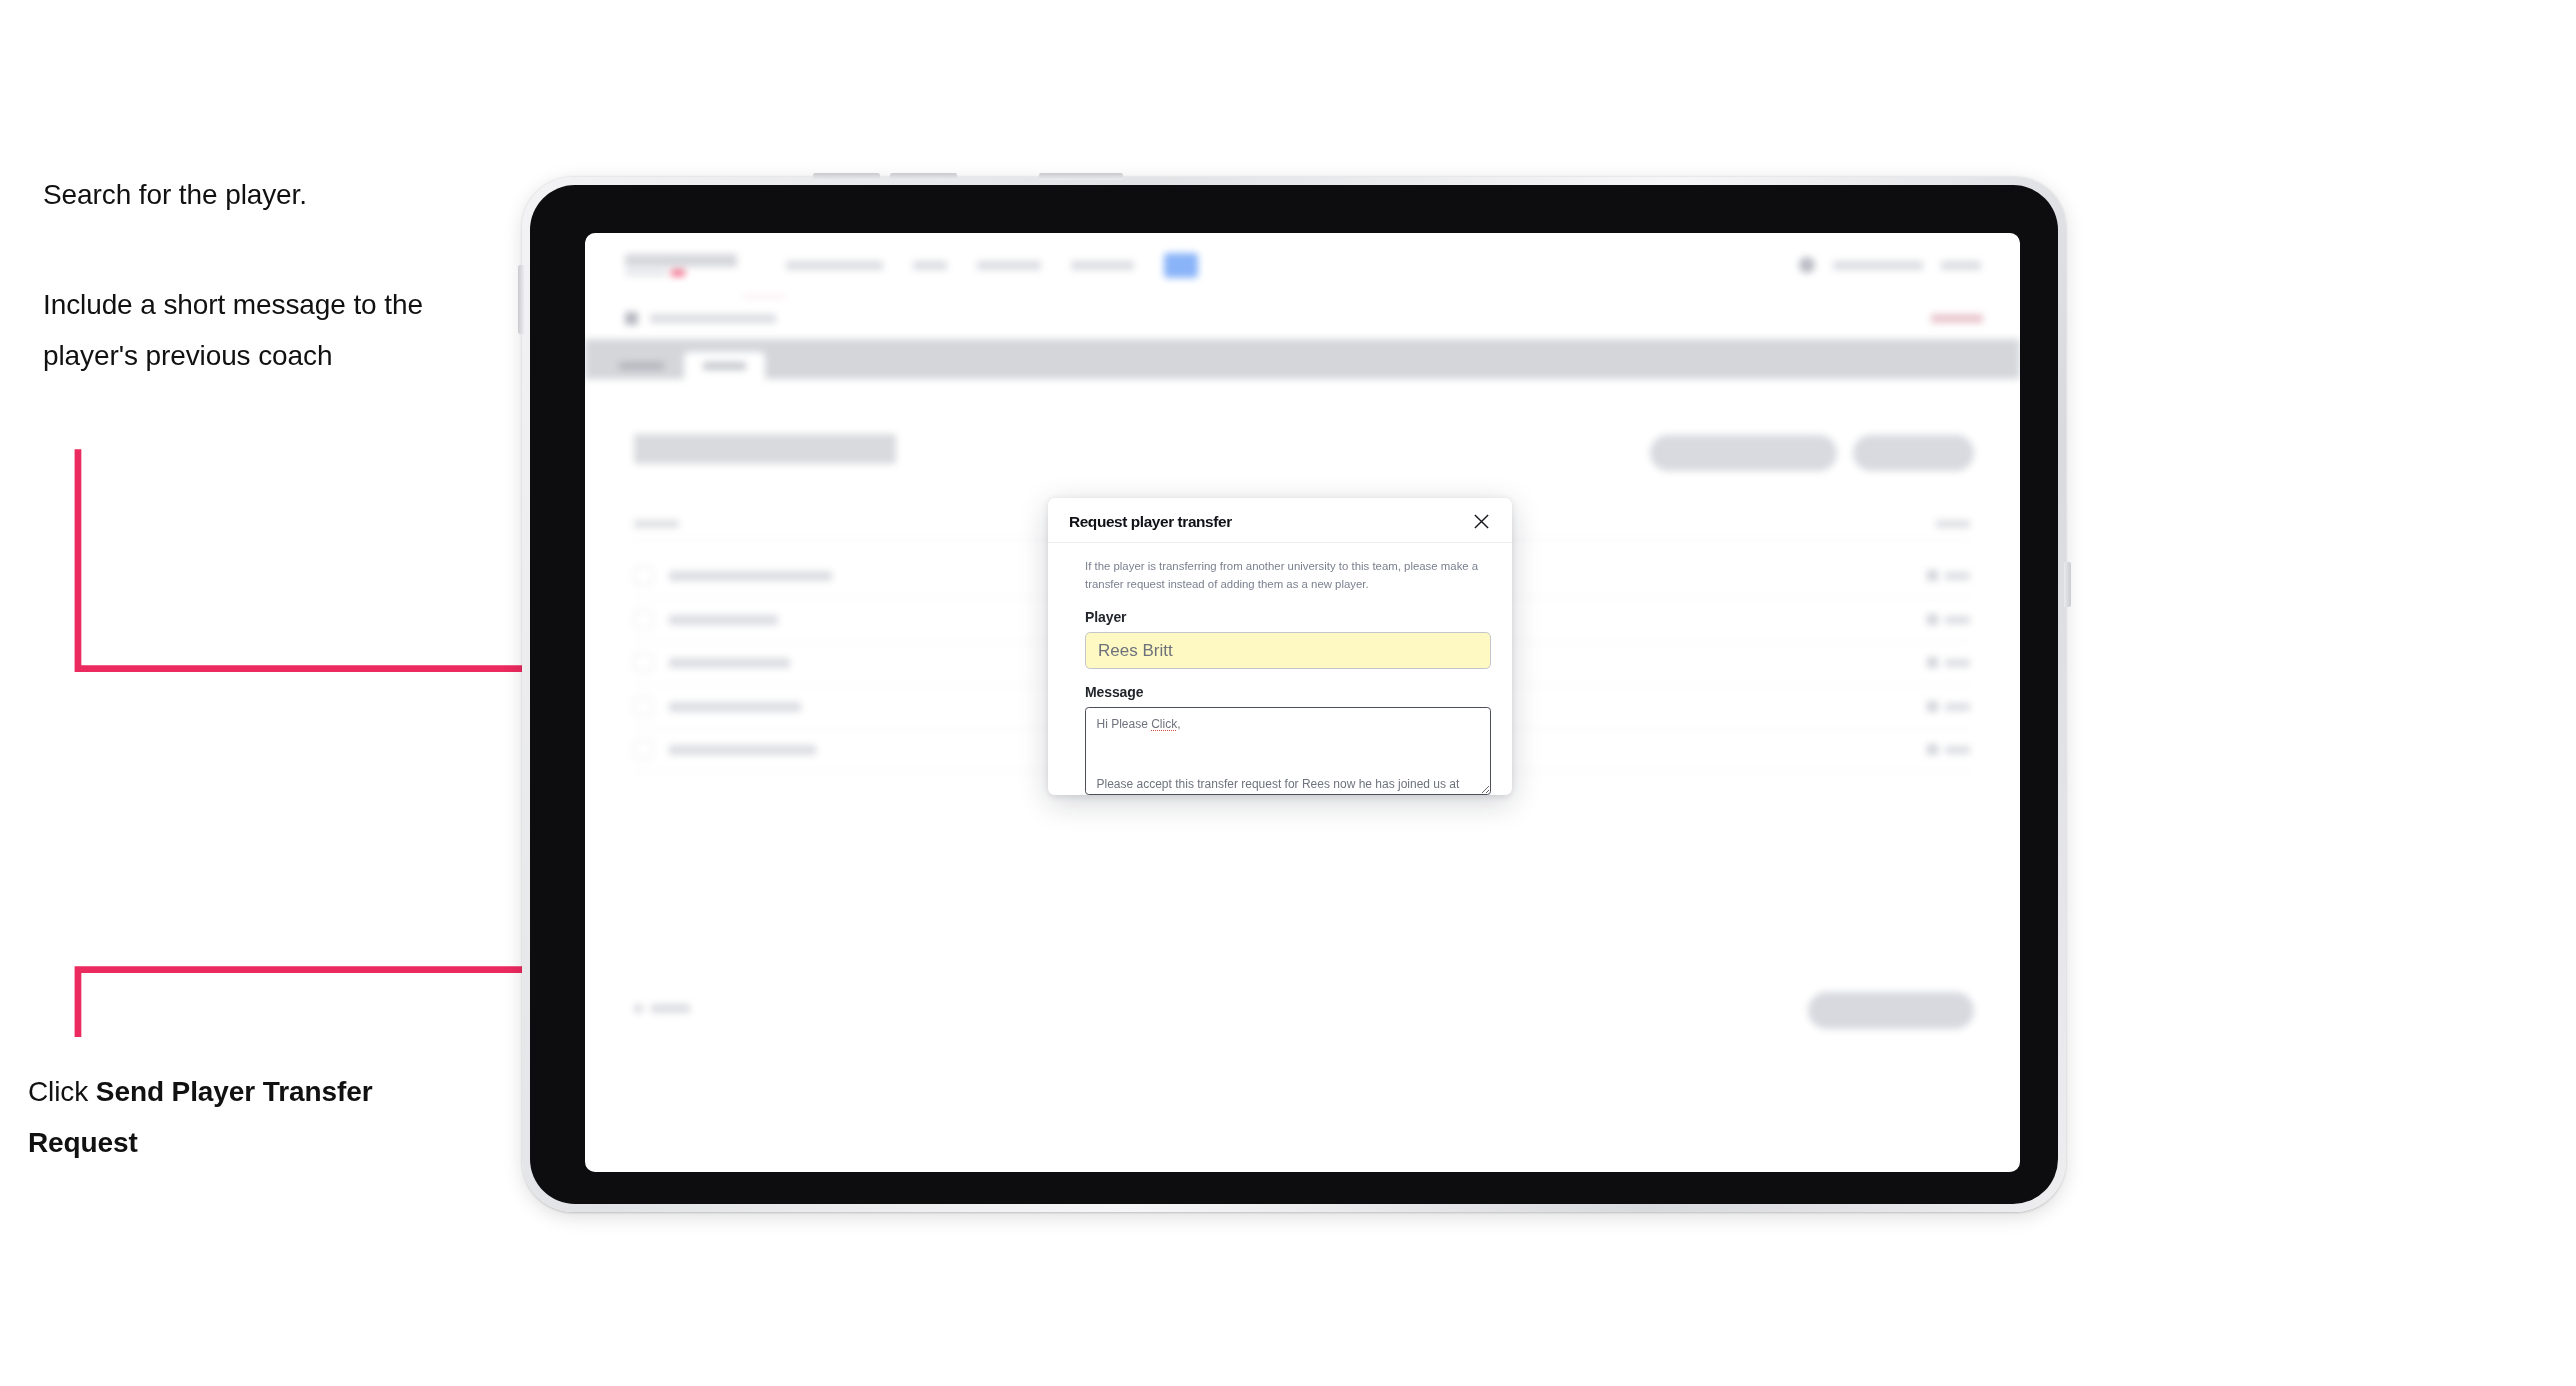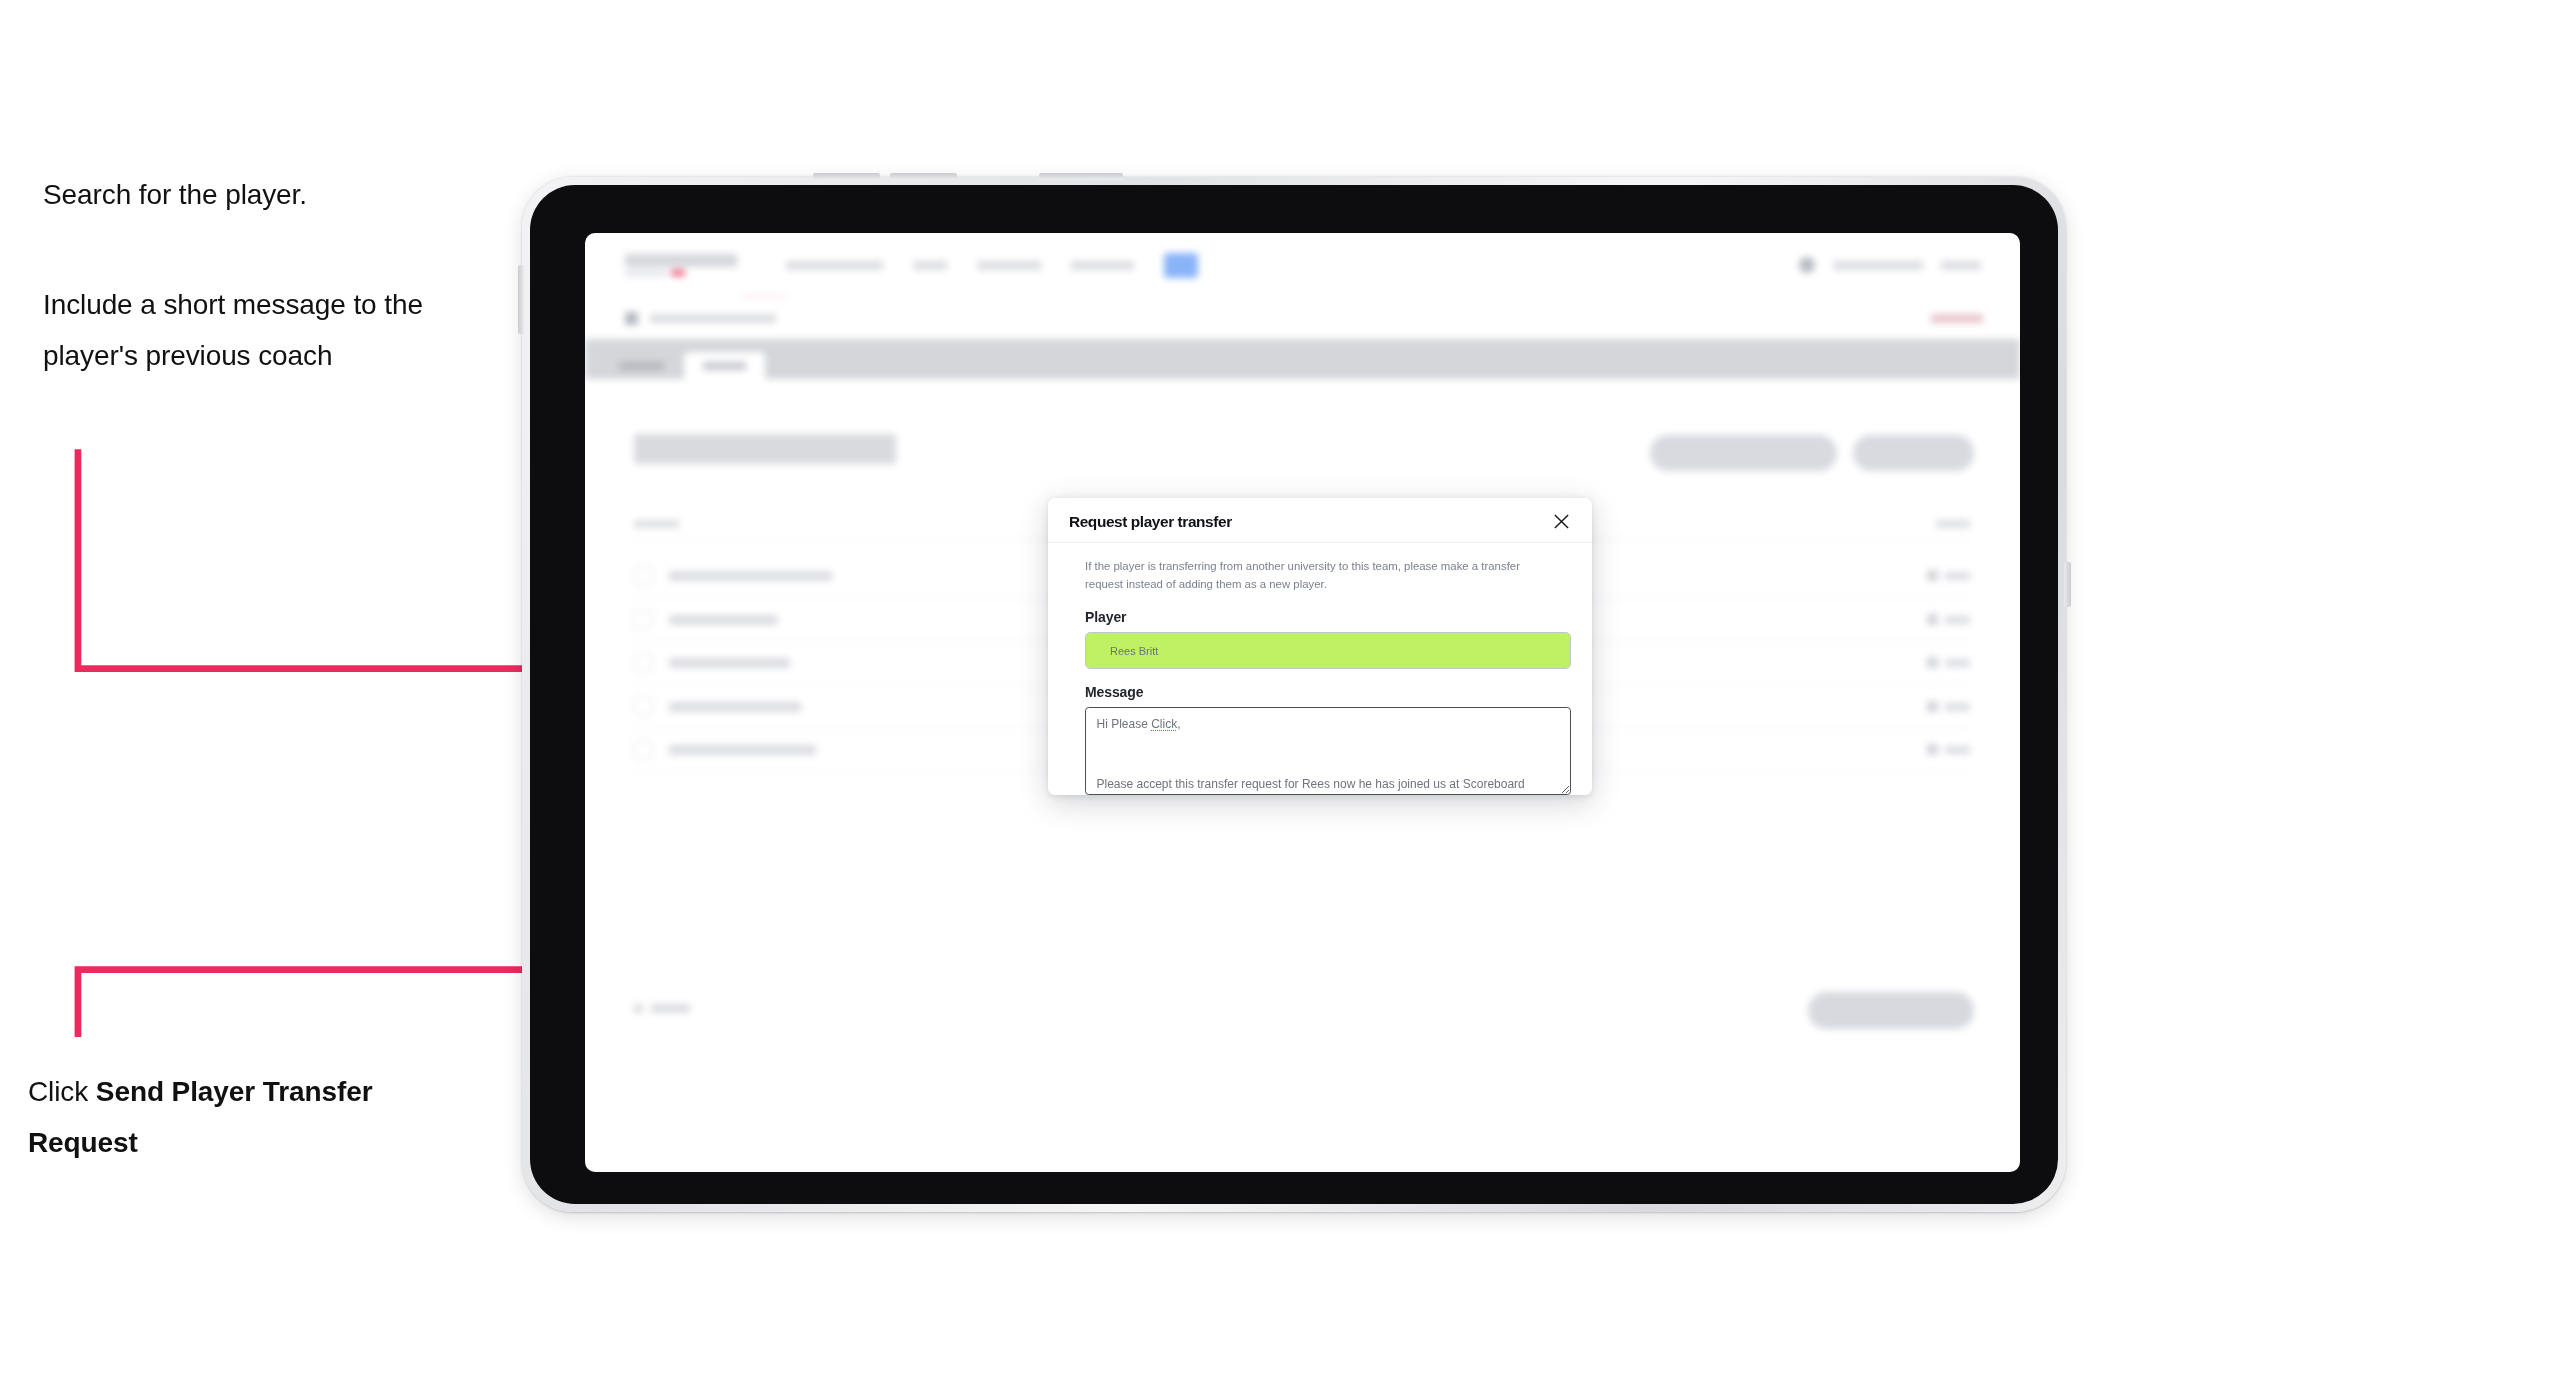--- a/index.html
+++ b/index.html
@@ -313,21 +313,21 @@
     width: 166px; height: 37px;
     border-radius: 19px;
     background: #d7d9df;
   }
 
   
   #modal {
     position: absolute;
     left: 1048px;
     top: 498px;
-    width: 544px;
+    width: 464px;
     background: #ffffff;
     border-radius: 6.7px;
     box-shadow: 0 7.5px 30px rgba(14,20,40,0.18), 0 1.5px 6px rgba(14,20,40,0.10);
     overflow: hidden;
   }
   .modal-head {
     padding: 15.7px 21px 11.2px 21px;
     border-bottom: 0.7px solid #eceef1;
     display: flex;
     align-items: flex-start;
@@ -359,26 +359,26 @@
     font-size: 14px;
     font-weight: 700;
     color: #22252c;
     margin-bottom: 6.7px;
     letter-spacing: -0.1px;
   }
   .player-input {
     width: 100%;
     box-sizing: border-box;
     height: 37px;
-    background: #bef264;
+    background: #fef9c3;
     border: 0.7px solid #c3c5ca;
     border-radius: 5.2px;
-    font-size: 11px;
+    font-size: 17px;
     color: #6d717c;
-    padding: 0 24px;
+    padding: 0 12px;
     font-family: "Liberation Sans", sans-serif;
     outline: none;
   }
   .spacer { height: 15px; }
   .msg-area {
     width: 100%;
     box-sizing: border-box;
     height: 88px;
     background: #ffffff;
     border: 1.2px solid #4b4f58;

